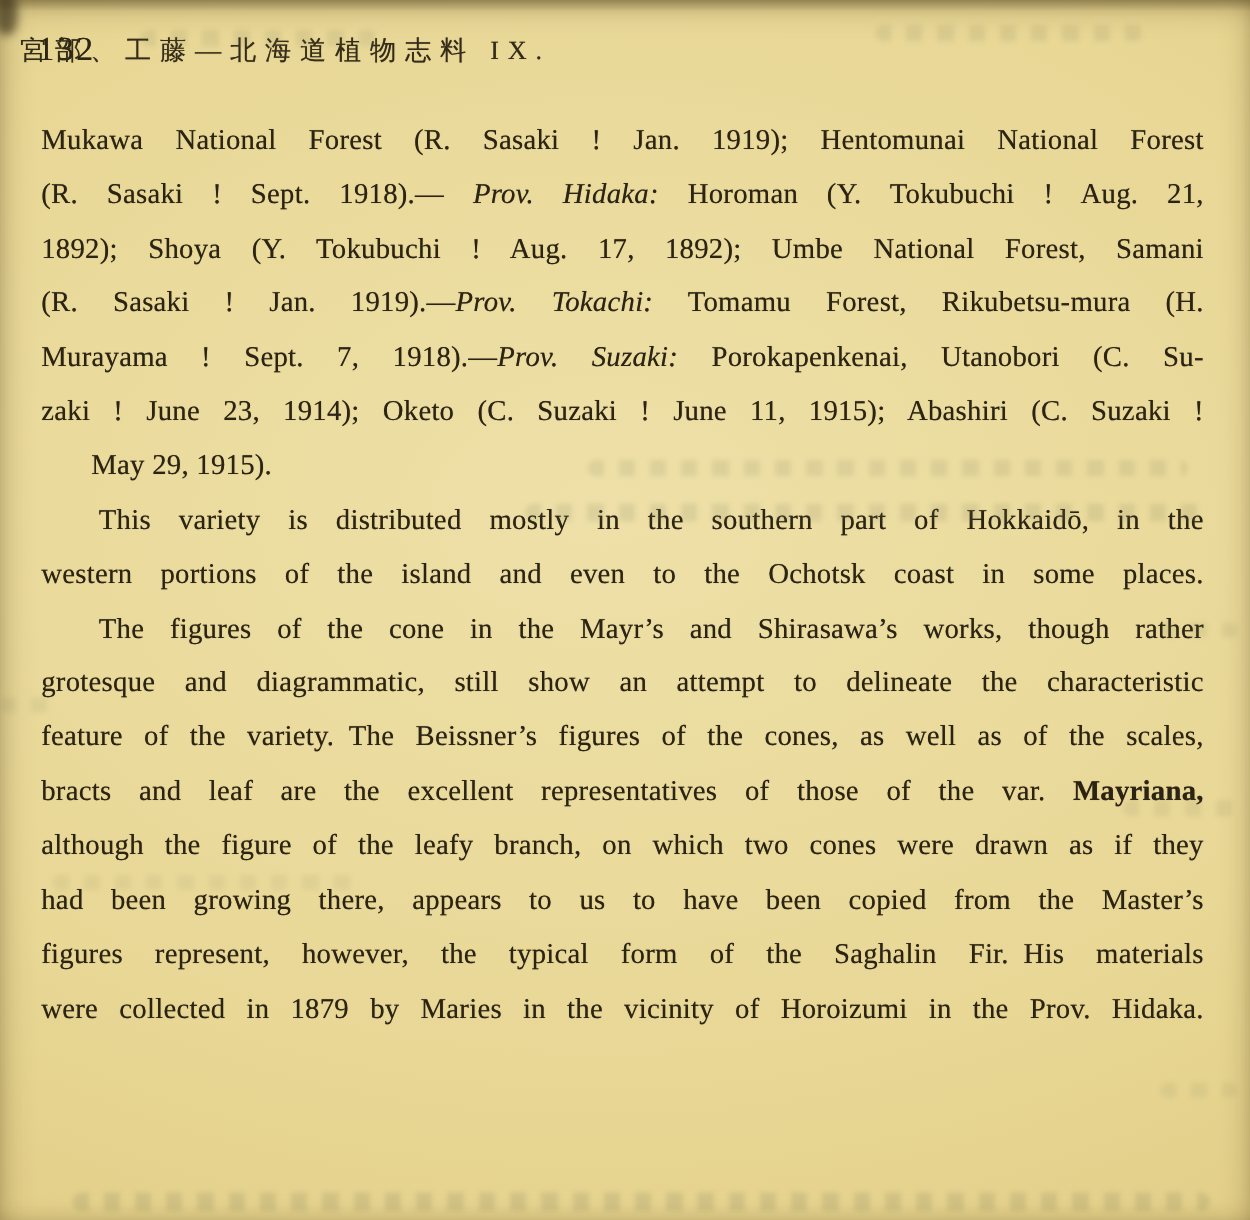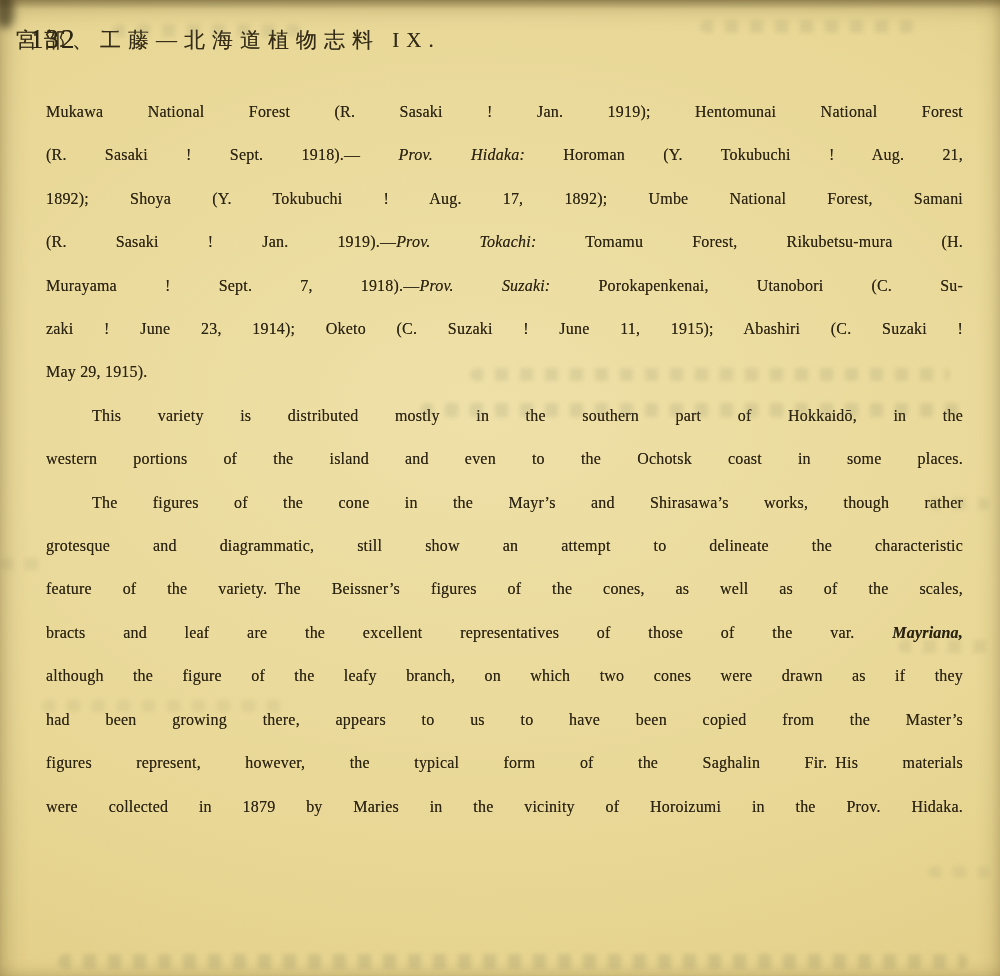--- a/index.html
+++ b/index.html
@@ -29,29 +29,29 @@
     font-size:27px;letter-spacing:2px;color:#2e2614;
     text-shadow:0 0 .5px rgba(46,38,20,.7);
   }
   .journal-title{
     position:absolute;left:16px;right:0;top:6px;
     font-size:21px;letter-spacing:7px;color:#342b18;
     text-shadow:0 0 .6px rgba(52,43,24,.6);
     white-space:nowrap;
   }
   .body-text{
-    position:absolute;left:46px;right:37px;top:90px;
-    font-size:16px;line-height:43.4px;letter-spacing:.2px;
+    position:absolute;left:33px;right:37px;top:90px;
+    font-size:23px;line-height:43.4px;letter-spacing:.2px;
     text-shadow:0 0 .55px rgba(44,36,19,.65);
   }
   .line{text-align:justify;text-align-last:justify;white-space:normal;}
-  .line.last{text-align-last:left;}
+  .line.last{text-align-last:left;margin-left:40px;}
   .line.indent{text-indent:46px;}
   .italic{font-style:italic;}
-  .bold-italic{font-style:italic;font-weight:bold;}
+  .bold-italic{font-weight:bold;}
   .smallcaps{font-variant:small-caps;letter-spacing:1.2px;}
   .smudge{
     position:absolute;border-radius:7px;pointer-events:none;
     background:repeating-linear-gradient(90deg,
       rgba(122,124,88,.34) 0 13px, rgba(122,124,88,0) 13px 25px);
     filter:blur(2.2px);
   }
   .top-edge{
     position:absolute;left:0;top:0;right:0;height:9px;pointer-events:none;
     background:linear-gradient(rgba(82,68,30,.35),rgba(82,68,30,0));

